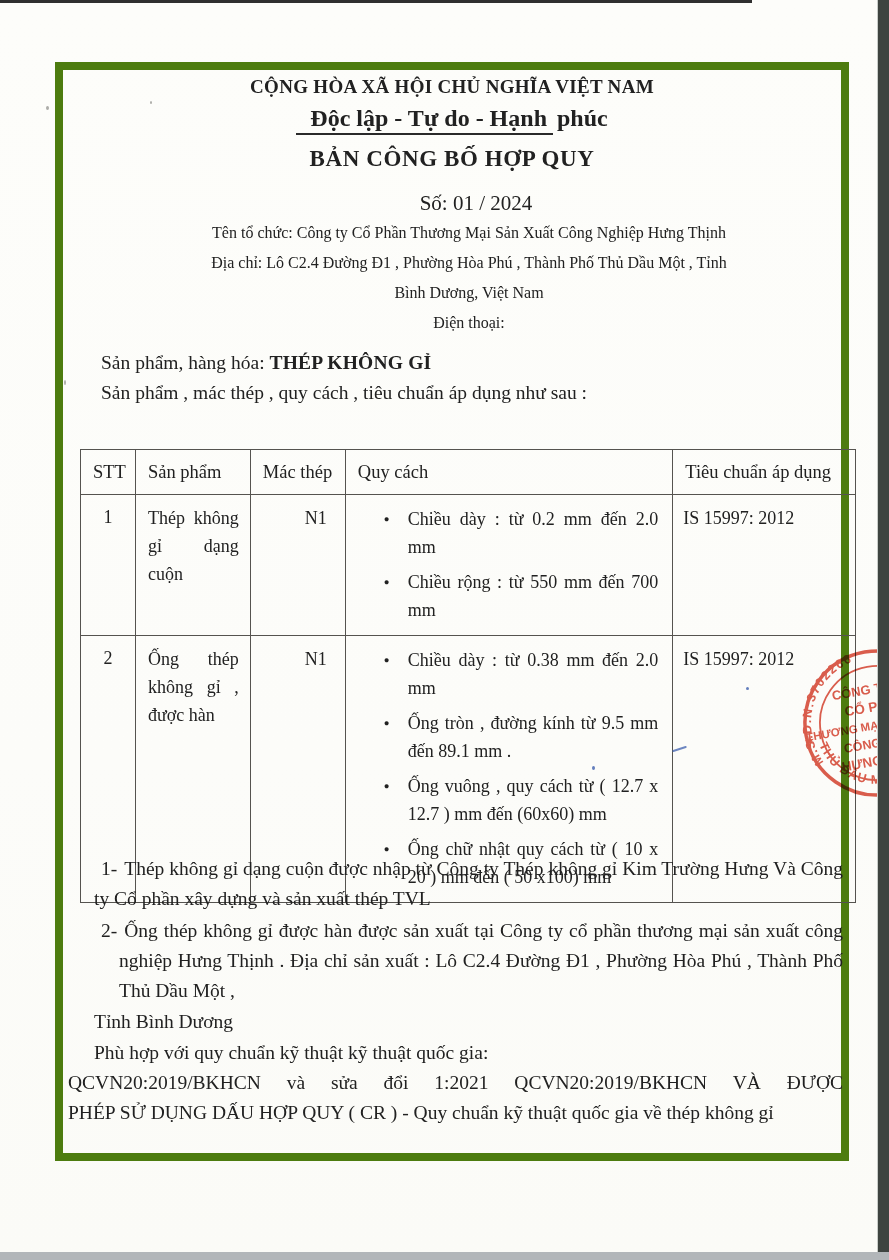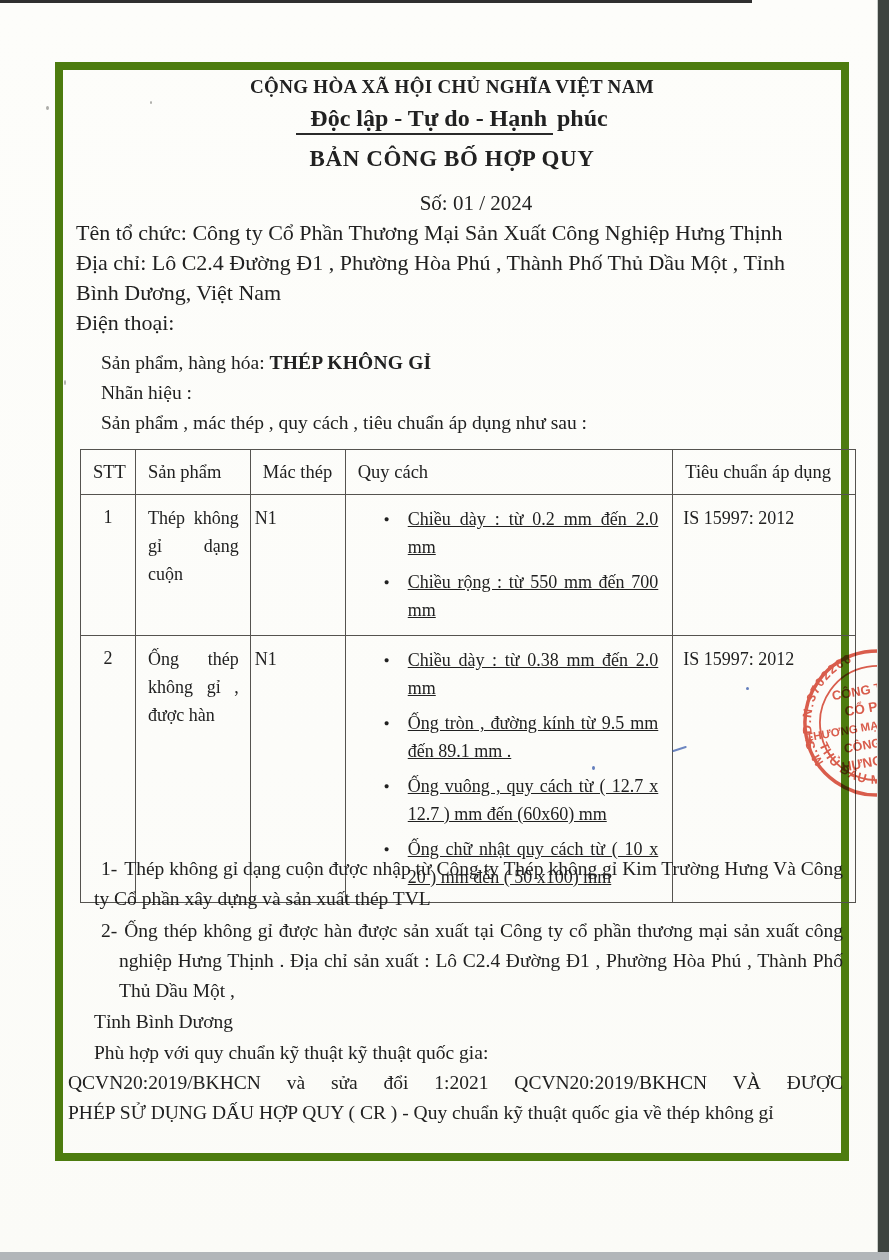--- a/index.html
+++ b/index.html
@@ -28,38 +28,38 @@
   }
 
   .centered { position:absolute; left:0; width:100%; text-align:center; }
   .nat1  { top:6px;  font-weight:bold; font-size:19px; letter-spacing:.3px; }
   .nat2  { top:35px; font-weight:bold; font-size:24px; }
   .nat2 .ul { border-bottom:2px solid #2a2a2a; padding:0 6px 2px 14px; }
   .nat2 .tail { padding-left:4px; }
   .title { top:76px;  font-weight:bold; font-size:23px; letter-spacing:.6px; }
   .num   { top:121px; font-size:21px;margin-left:24px; }
 
-  .org { position:absolute; left:13px; top:148px; width:750px; font-size:22px; line-height:30px; }
+  .org { position:absolute; left:31px; top:148px; width:750px; font-size:16px; line-height:30px;text-align:center; }
   .product { position:absolute; left:38px; top:278px; width:745px; font-size:19.5px; line-height:30px; }
   .product .bold { font-weight:bold; letter-spacing:.2px; }
 
   table.spec {
     position:absolute; left:17px; top:379px; width:776px;
     border-collapse:collapse; font-size:18px; line-height:28px;
     background:transparent;
   }
   table.spec th, table.spec td {
     border:1.5px solid #55534f; vertical-align:top; font-weight:normal;
   }
   table.spec th { font-size:18.5px; text-align:left; padding:8px 6px 8px 12px; }
   th.c-stt, td.c-stt { text-align:center; padding:8px 2px; }
   td.c-prod { padding:9px 11px 6px 12px; text-align:justify; }
-  td.c-grade { text-align:left; padding:9px 4px; }
+  td.c-grade { text-align:right; padding:9px 18px; }
   td.c-std { padding:9px 4px 6px 10px; }
-  td.c-spec { padding:4px 8px 4px 0;text-decoration:underline; }
+  td.c-spec { padding:4px 8px 4px 0; }
   ul.spec-list { list-style:none; padding:6px 6px 0 62px; }
   ul.spec-list li { position:relative; margin-bottom:7px; text-align:justify; }
   ul.spec-list li::before {
     content:"●"; position:absolute; left:-24px; top:0;
     font-size:9.5px;
   }
 
   .notes { position:absolute; left:31px; top:784px; width:749px; font-size:19.5px; line-height:30px; }
   .note-1 { text-indent:7px; text-align:justify; }
   .note-2 { margin-top:2px; padding-left:25px; text-indent:-18px; text-align:justify; }
@@ -96,21 +96,20 @@
     <div>Địa chỉ: Lô C2.4 Đường Đ1 , Phường Hòa Phú , Thành Phố Thủ Dầu Một , Tỉnh</div>
     <div>Bình Dương, Việt Nam</div>
     <div>Điện thoại:</div>
   </div>
 
   <div class="product">
     <div>
       <span>Sản phẩm, hàng hóa:</span>
       <span class="bold">THÉP KHÔNG GỈ</span>
     </div>
-    <div>Nhãn hiệu :</div>
     <div>Sản phẩm , mác thép , quy cách , tiêu chuẩn áp dụng như sau :</div>
   </div>
 
   <table class="spec">
     <colgroup>
       <col style="width:55px">
         <col style="width:115px">
         <col style="width:95px">
         <col style="width:328px">
         <col style="width:183px">

